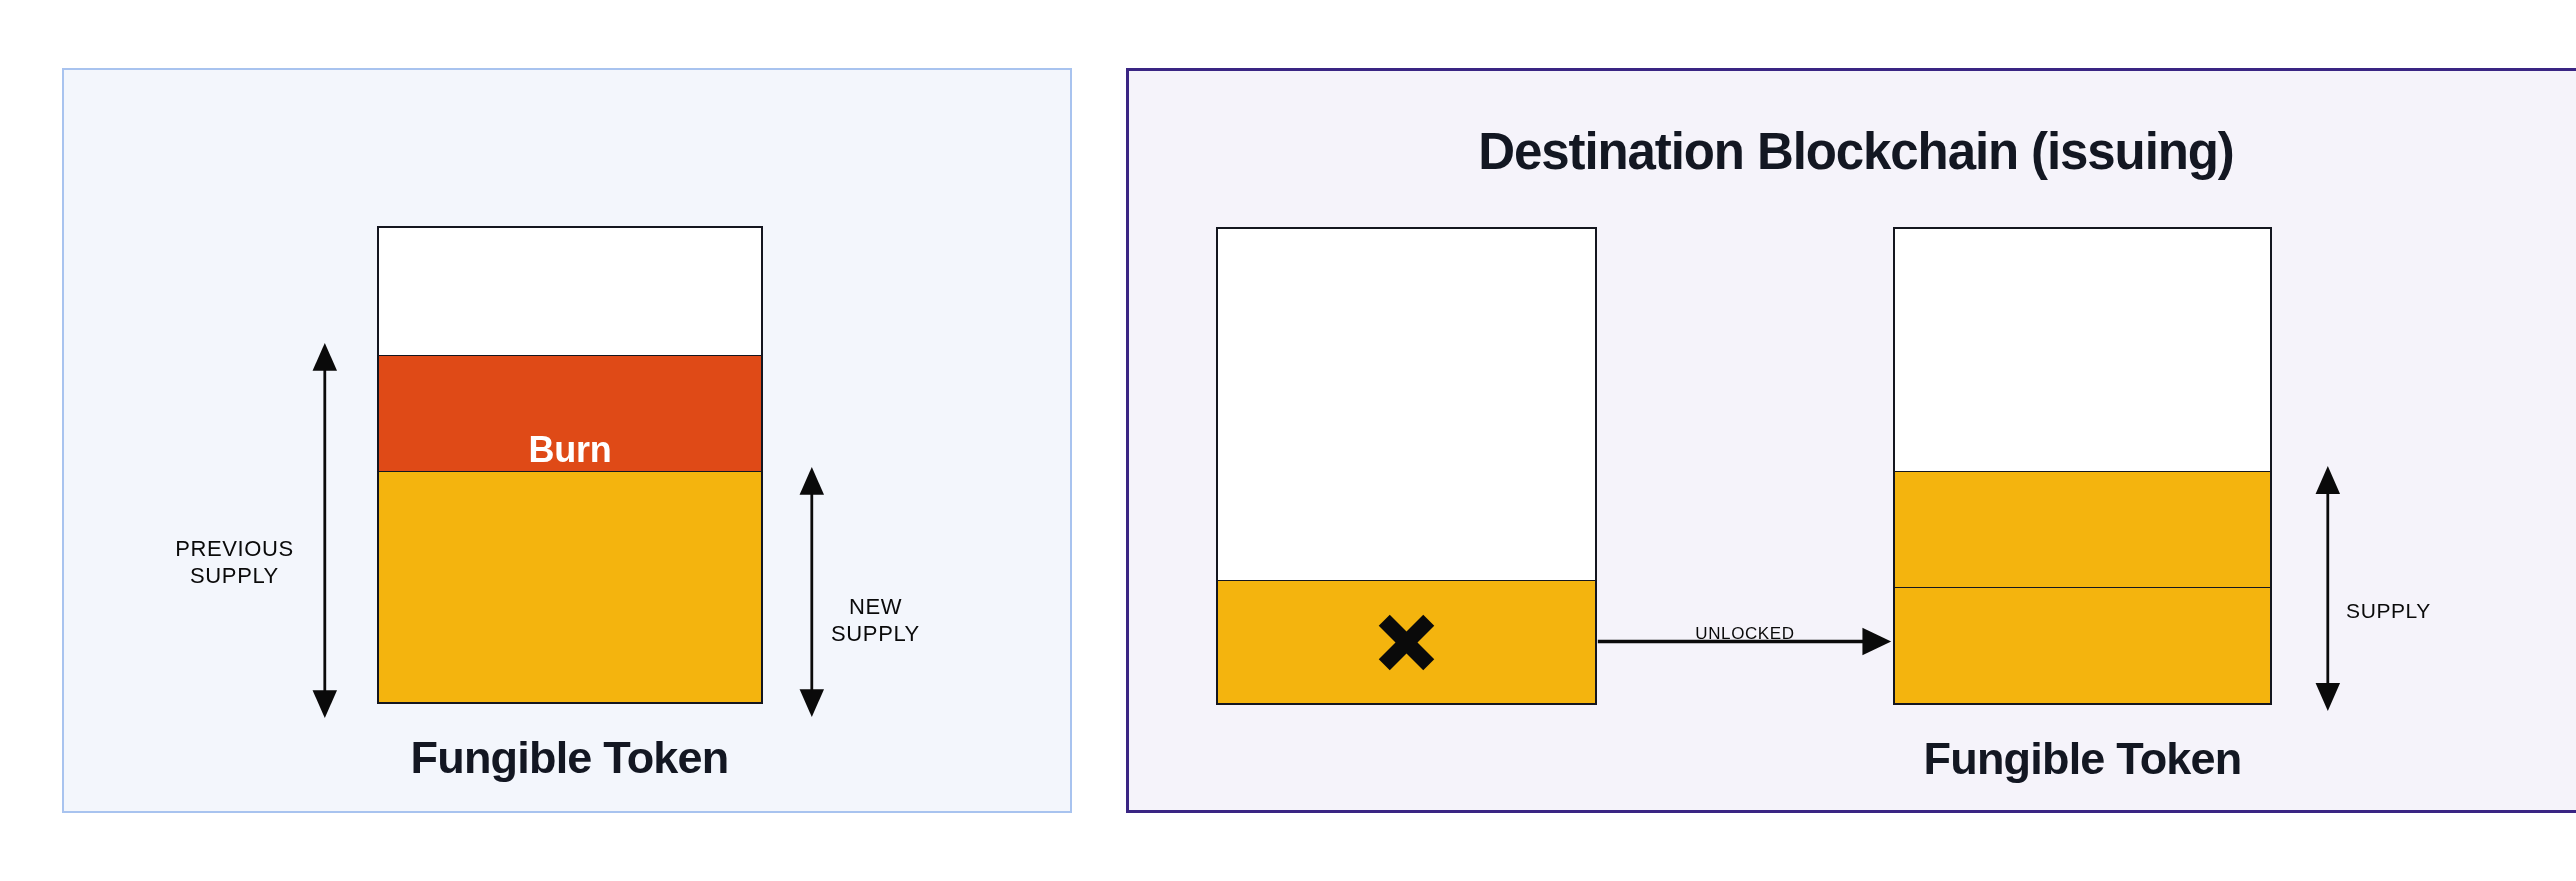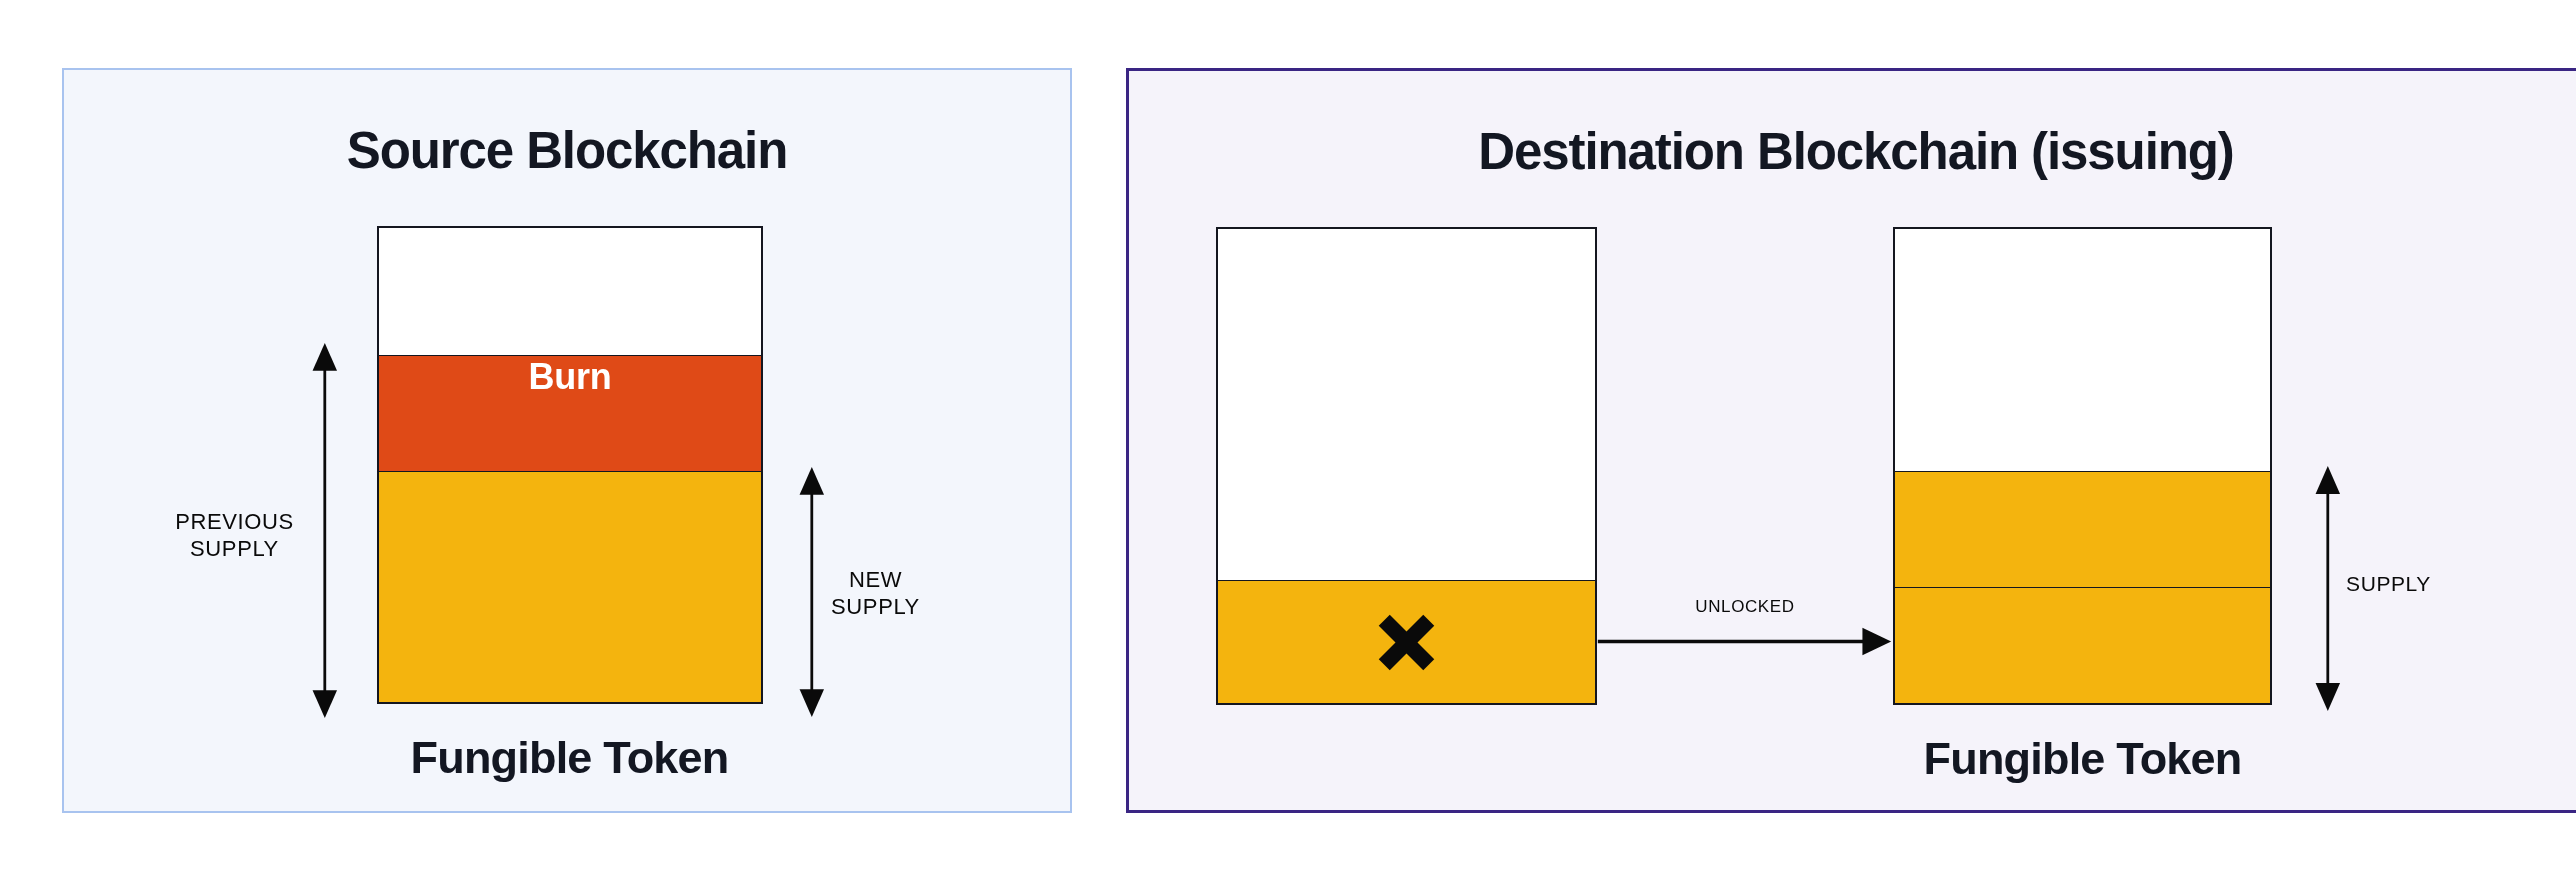--- a/index.html
+++ b/index.html
@@ -19,39 +19,38 @@
   .panel{position:absolute;top:68px;height:745px;}
   .panel-source{left:62px;width:1010px;background:var(--source-bg);border:2.8px solid var(--source-border);}
   .panel-dest{left:1126px;width:1460px;background:var(--dest-bg);border:3.3px solid var(--dest-border);}
   .panel-inner{position:relative;width:100%;height:100%;}
   .title{position:absolute;top:53px;left:0;width:100%;text-align:center;
     font-size:51px;font-weight:700;letter-spacing:-1.1px;color:var(--text-dark);line-height:1.1;}
   .bar{position:absolute;border:2.2px solid var(--outline);background:#ffffff;display:flex;flex-direction:column;}
   .sec{width:100%;}
   .sec-line{border-top:1.7px solid var(--outline);}
   .sec-white{background:#ffffff;}
-  .sec-burn{background:var(--burn);display:flex;align-items:flex-start;justify-content:center;}
+  .sec-burn{background:var(--burn);display:flex;align-items:flex-end;justify-content:center;}
   .sec-token{background:var(--token);}
   .sec-flex{flex:1 1 auto;}
   .burn-label{color:#ffffff;font-size:36px;font-weight:700;letter-spacing:-0.3px;}
   .bar-caption{position:absolute;top:663px;text-align:center;font-size:45px;font-weight:700;
     letter-spacing:-0.8px;color:var(--text-dark);line-height:1.1;}
   .small-label{position:absolute;text-align:center;font-size:22px;font-weight:400;
-    color:var(--label-black);line-height:27px;letter-spacing:0.6px;white-space:pre-line;}
+    color:var(--label-black);line-height:27px;letter-spacing:0.6px;white-space:pre-line;margin-top:27px;}
   .arrow-svg{position:absolute;display:block;}
   .arrow-stroke{stroke:var(--label-black);fill:none;}
   .arrow-fill{fill:var(--label-black);stroke:none;}
   .x-center{display:flex;align-items:center;justify-content:center;}
 </style>
 </head>
 <body>
 
 <div class="panel panel-source">
   <div class="panel-inner">
-    <div class="title">Source Blockchain</div>
 
     <div class="bar" style="left:313px;top:156px;width:386px;height:478px;">
       <div class="sec sec-white" style="height:127px;"></div>
       <div class="sec sec-burn sec-line" style="height:116px;">
         <span class="burn-label">Burn</span>
       </div>
       <div class="sec sec-token sec-line sec-flex"></div>
     </div>
 
     <svg class="arrow-svg" style="left:248px;top:273px;" width="25.6" height="375" viewBox="0 0 46 674">

